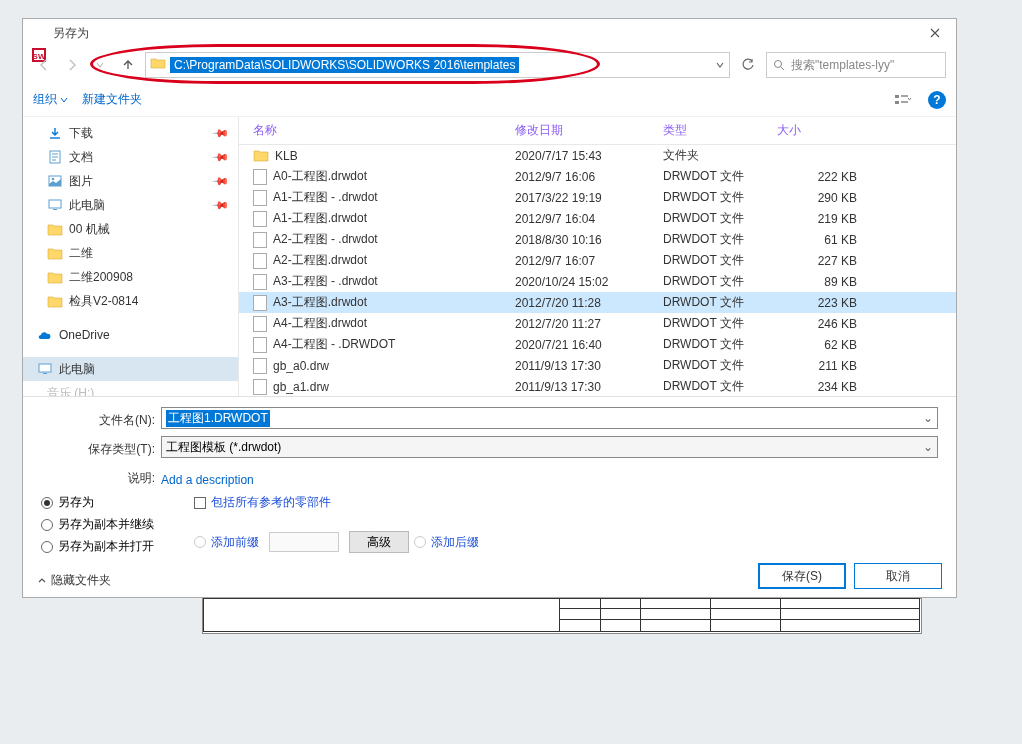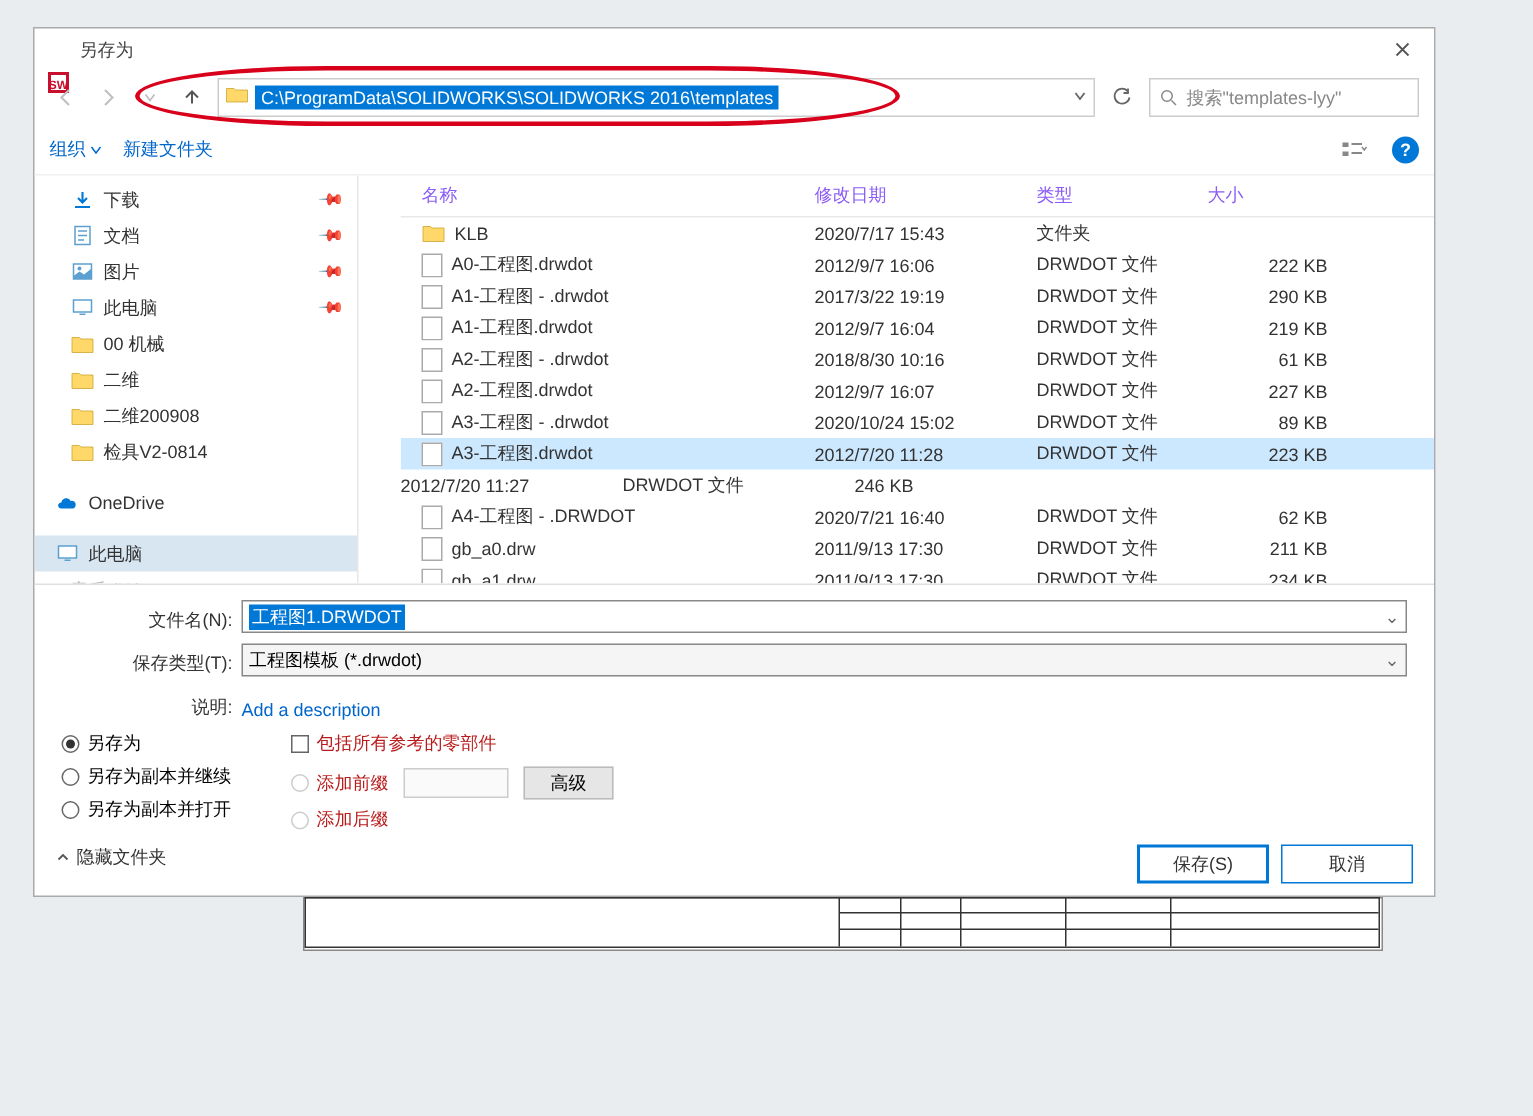--- a/index.html
+++ b/index.html
@@ -28,21 +28,21 @@
   .ellipse-annot {
     position: absolute; left: 90px; top: 44px; width: 510px; height: 40px;
     border: 3px solid #d9001b; border-radius: 50% / 100%; pointer-events: none; z-index: 50;
   }
 
   .toolbar-row { height: 34px; display: flex; align-items: center; padding: 0 10px; gap: 14px; border-bottom: 1px solid #f0f0f0; }
   .tb-item { font-size: 12px; color: #0066cc; display: flex; align-items: center; gap: 3px; }
   .spacer { flex: 1; }
   .help-icon { width: 18px; height: 18px; border-radius: 50%; background: #0078d7; color: #fff; font-size: 12px; font-weight: bold; display: flex; align-items: center; justify-content: center; }
 
-  .main-split { flex: 1; display: flex; overflow: hidden; gap: 28px; }
+  .main-split { flex: 1; display: flex; overflow: hidden; }
   .sidebar { width: 216px; border-right: 1px solid #e8e8e8; overflow-y: hidden; padding: 4px 0; }
   .sb-item { height: 24px; display: flex; align-items: center; padding-left: 24px; font-size: 12px; color: #333; gap: 6px; position: relative; }
   .sb-item.thispc { background: #d8e6f2; }
   .pin { position: absolute; right: 10px; color: #999; font-size: 11px; transform: rotate(45deg); }
   .sb-icon { width: 16px; height: 16px; display: flex; align-items: center; justify-content: center; }
   .sb-item.group { padding-left: 14px; font-weight: 400; }
 
   .file-area { flex: 1; display: flex; flex-direction: column; overflow: hidden; }
   .header-row { height: 28px; display: flex; align-items: center; font-size: 12px; color: #8b5cf6; border-bottom: 1px solid #e8e8e8; }
   .col-name { width: 276px; padding-left: 14px; }
@@ -63,30 +63,30 @@
   .field-row { display: flex; align-items: flex-end; height: 26px; margin-bottom: 3px; }
   .field-label { width: 120px; text-align: right; font-size: 12px; color: #333; padding-right: 6px; }
   .field-input { flex: 1; height: 22px; border: 1px solid #888; padding: 0 4px; font-size: 12px; display: flex; align-items: center; margin-top: 34px; }
   .field-input .sel-text { background: #0078d7; color: #fff; padding: 0 2px; }
   .field-input .drop { margin-left: auto; color: #666; }
   .desc-link { color: #0066cc; font-size: 12px; cursor: pointer; }
 
   .options-row { display: flex; padding: 4px 0 0 0; gap: 40px; }
   .radio-group { display: flex; flex-direction: column; gap: 5px; font-size: 12px; }
   .radio-item, .check-item { display: flex; align-items: center; gap: 5px; font-size: 12px; }
-  .radio-item.disabled, .check-item.disabled { color: #b91c1c; }
+  .radio-item.disabled, .check-item.disabled { color: #1d4ed8; }
   .radio-dot { width: 12px; height: 12px; border: 1px solid #666; border-radius: 50%; display: flex; align-items: center; justify-content: center; }
   .radio-dot.on::after { content: ""; width: 6px; height: 6px; background: #333; border-radius: 50%; }
   .check-box { width: 12px; height: 12px; border: 1px solid #666; }
-  .sub-opts { display: flex; flex-direction: column; gap: 5px; margin-top: 2px; }
+  .sub-opts { display: flex; flex-direction: row; gap: 5px; margin-top: 15px; }
   .adv-row { display: flex; align-items: center; gap: 10px; }
   .small-input { width: 70px; height: 20px; border: 1px solid #ccc; }
   .adv-btn { width: 60px; height: 22px; background: #e6e6e6; border: 1px solid #bbb; font-size: 12px; }
 
-  .footer-row { display: flex; align-items: flex-start; padding: 2px 14px 8px 14px; }
+  .footer-row { display: flex; align-items: flex-end; padding: 2px 14px 8px 14px; }
   .hide-link { font-size: 12px; color: #333; display: flex; align-items: center; gap: 4px; }
   .btn { width: 88px; height: 26px; border: 1px solid #0078d7; background: #fff; font-size: 12px; color: #333; margin-left: 8px; }
   .btn.primary { border: 2px solid #0078d7; }
 
   .cad-bg {
     position: absolute; left: 202px; top: 598px; width: 720px; height: 36px;
     border: 1px solid #888; background: #fff;
   }
   .cad-border-outer { position:absolute; left:203px; top:598px; width:717px; height:34px; border:1px solid #333; }
   .cad-tb { position:absolute; right:0; bottom:0; width:360px; height:34px; border-left:1px solid #333; }
@@ -368,20 +368,24 @@
           <div class="file-row sel">
             <div class="c1">
               <span class="doc-icon"></span>
               <span>A3-工程图.drwdot</span>
             </div>
             <div class="c2">2012/7/20 11:28</div>
             <div class="c3">DRWDOT 文件</div>
             <div class="c4">223 KB</div>
           </div>
           <div class="file-row">
+            <div class="c1">
+              <span class="doc-icon"></span>
+              <span>A4-工程图.drwdot</span>
+            </div>
             <div class="c2">2012/7/20 11:27</div>
             <div class="c3">DRWDOT 文件</div>
             <div class="c4">246 KB</div>
           </div>
           <div class="file-row">
             <div class="c1">
               <span class="doc-icon"></span>
               <span>A4-工程图 - .DRWDOT</span>
             </div>
             <div class="c2">2020/7/21 16:40</div>

